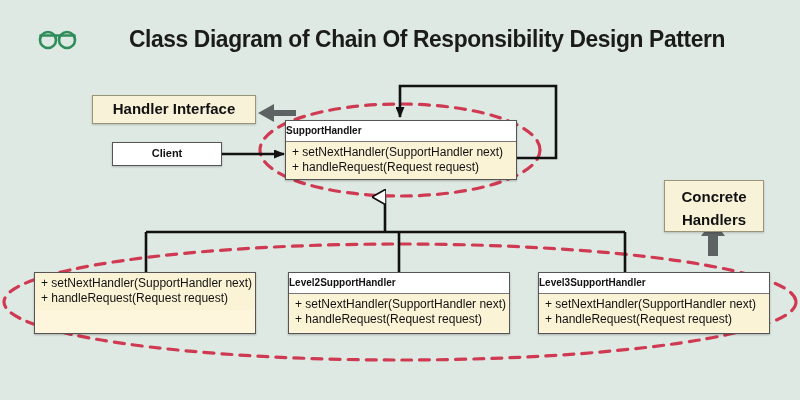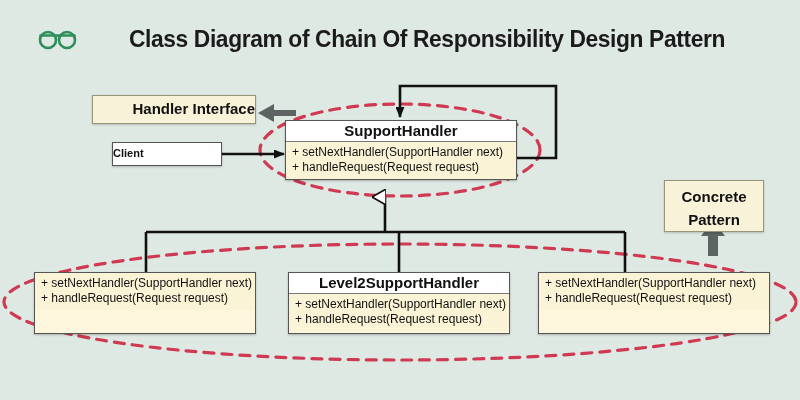--- a/index.html
+++ b/index.html
@@ -58,22 +58,21 @@
   .uml {
     position: absolute;
     border: 1.5px solid #555;
     background: #fdf6dd;
     box-sizing: border-box;
     box-shadow: 0 1px 2px rgba(0,0,0,0.25);
   }
   .uml .uml-title {
     background: #ffffff;
     border-bottom: 1.5px solid #777;
-    text-align: center;
-    font-size: 15px;
+    font-size: 10px;
     font-weight: bold;
     color: #111;
     line-height: 20px;
     height: 20px;
     white-space: nowrap;
     overflow: hidden;
   }
   .uml .uml-body {
     padding: 3px 6px 4px 6px;
     background: #fbf3d5;
@@ -97,20 +96,21 @@
   #level3 { left: 538px; top: 272px; width: 232px; height: 62px; }
 
   
   #client-box {
     position: absolute;
     left: 112px; top: 142px;
     width: 110px; height: 24px;
     background: #ffffff;
     border: 1.5px solid #555;
     box-sizing: border-box;
+    text-align: center;
     font-size: 11px;
     font-weight: bold;
     color: #111;
     line-height: 21px;
     box-shadow: 0 1px 2px rgba(0,0,0,0.22);
   }
 
   
   .callout {
     position: absolute;
@@ -120,21 +120,20 @@
     text-align: center;
     font-weight: bold;
     color: #111;
     box-shadow: 0 1px 2px rgba(0,0,0,0.2);
   }
   #handler-interface-label {
     left: 92px; top: 95px;
     width: 164px; height: 29px;
     font-size: 15px;
     line-height: 26px;
-    text-align: right;
   }
   #concrete-handlers-label {
     left: 664px; top: 180px;
     width: 100px; height: 52px;
     font-size: 15px;
     line-height: 23px;
     padding-top: 4px;
   }
   #concrete-handlers-label span { display: block; }
 </style>
@@ -210,26 +209,27 @@
 
   <div id="level2" class="uml">
     <div class="uml-title">Level2SupportHandler</div>
     <div class="uml-body">
       <div>+ setNextHandler(SupportHandler next)</div>
       <div>+ handleRequest(Request request)</div>
     </div>
   </div>
 
   <div id="level3" class="uml">
+    <div class="uml-title">Level3SupportHandler</div>
     <div class="uml-body">
       <div>+ setNextHandler(SupportHandler next)</div>
       <div>+ handleRequest(Request request)</div>
     </div>
   </div>
 
   <div id="handler-interface-label" class="callout">Handler Interface</div>
 
   <div id="concrete-handlers-label" class="callout">
     <span>Concrete</span>
-    <span>Pattern</span>
+    <span>Handlers</span>
   </div>
 
 </div>
 
 </body></html>

